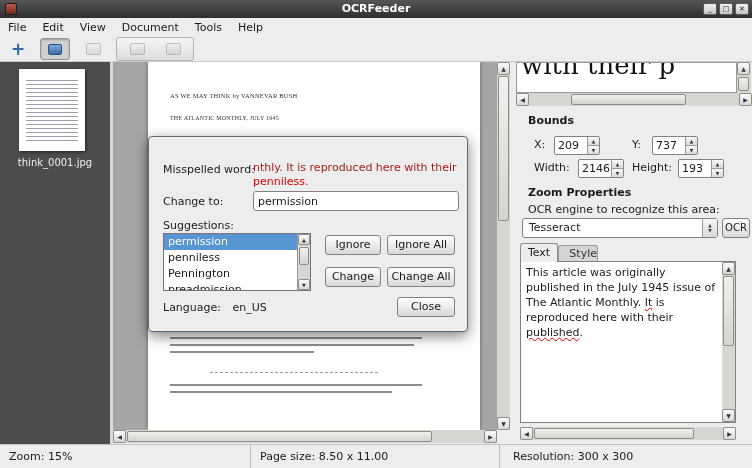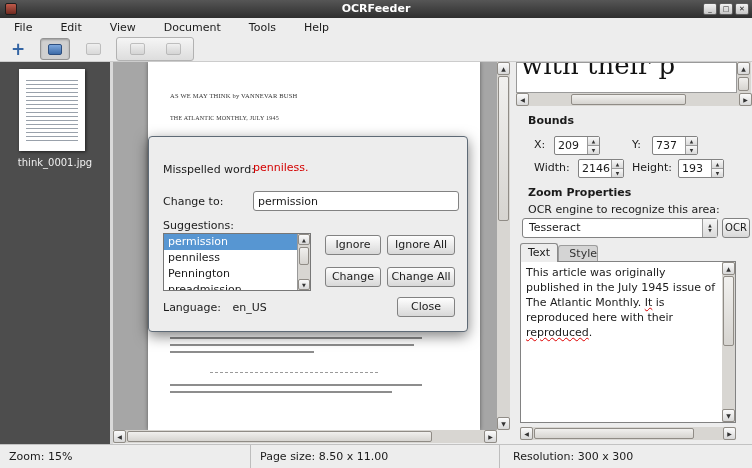--- a/index.html
+++ b/index.html
@@ -8,21 +8,21 @@
 
 
 #titlebar{position:absolute;left:0;top:0;width:752px;height:18px;background:linear-gradient(#565656,#2e2e2e)}
 #titlebar .title{position:absolute;left:0;top:0;width:100%;text-align:center;line-height:18px;color:#fff;font-weight:bold;font-size:11px}
 #app-icon{position:absolute;left:5px;top:3px;width:12px;height:12px;border-radius:2px;background:linear-gradient(#c05a4a,#6e2a20);border:1px solid #1d1d1d}
 .winbtns{position:absolute;right:3px;top:3px;display:flex;gap:2px}
 .winbtn{width:14px;height:12px;background:linear-gradient(#f2f2f2,#c6c6c6);border:1px solid #5c5c5c;border-radius:2px;font-size:7px;line-height:10px;text-align:center;color:#222}
 
 
 #menubar{position:absolute;left:0;top:18px;width:752px;height:19px;background:#ededed;display:flex}
-.menu-item{padding:0 14px;line-height:19px}
+.menu-item{padding:0 8px;line-height:19px}
 #toolbar{position:absolute;left:0;top:37px;width:752px;height:25px;background:#ededed;border-bottom:1px solid #cccccc;display:flex;align-items:center;padding:0 7px;gap:11px}
 .tb-add{width:22px;height:22px;display:flex;align-items:center;justify-content:center;color:#3465a4;font-size:17px;font-weight:bold}
 .tb-pressed{width:30px;height:22px;background:#d0d0d0;border:1px solid #949494;border-radius:3px;box-shadow:inset 0 1px 2px rgba(0,0,0,.25);display:flex;align-items:center;justify-content:center}
 .icon-blue-box{width:14px;height:11px;background:linear-gradient(#7da7dd,#3e6ca8);border:1px solid #2d4f80;border-radius:2px}
 .tb-btn-dis{width:24px;height:22px;display:flex;align-items:center;justify-content:center;opacity:.5}
 .icon-gray-box{width:15px;height:12px;background:linear-gradient(#f2f2f2,#c6c6c6);border:1px solid #8f8f8f;border-radius:2px}
 .tb-group{height:24px;border:1px solid #b2b2b2;border-radius:3px;background:linear-gradient(#f5f5f5,#dddddd);display:flex;align-items:center;padding:0 8px;gap:12px}
 
 
 #sidebar{position:absolute;left:0;top:62px;width:110px;height:382px;background:#4d4d4d}
@@ -228,21 +228,21 @@
         <span>▲</span>
         <span>▼</span>
       </span>
     </div>
     <div class="btn" style="position:absolute;left:206px;top:156px;width:28px;height:20px;font-size:10px">OCR</div>
 
     <div class="tab-active" style="left:4px;top:181px;width:38px;height:19px">Text</div>
     <div class="tab-inactive" style="left:42px;top:183px;width:40px;height:17px">Style</div>
 
     <div id="ta">
-      <div id="ta-text"><span>This article was originally published in the July 1945 issue of The Atlantic Monthly. </span><span class="sq">It</span><span> is reproduced here with their </span><span class="sq">reproduced</span><span>.</span></div>
+      <div id="ta-text"><span>This article was originally published in the July 1945 issue of The Atlantic Monthly. </span><span class="sq">It</span><span> is reproduced here with their </span><span class="sq">published</span><span>.</span></div>
       <div class="sb-v" style="right:0;top:0;height:160px;width:13px">
         <div class="sb-btn" style="left:0;top:0">▲</div>
         <div class="sb-thumb" style="left:1px;top:14px;width:11px;height:70px"></div>
         <div class="sb-btn" style="left:0;bottom:0">▼</div>
       </div>
     </div>
     <div class="sb-h" style="left:4px;top:365px;width:216px">
       <div class="sb-btn" style="left:0;top:0">◀</div>
       <div class="sb-thumb" style="left:14px;top:1px;height:11px;width:160px"></div>
       <div class="sb-btn" style="right:0;top:0">▶</div>
@@ -252,20 +252,21 @@
   <div id="statusbar">
     <div class="st-cell" style="width:250px">Zoom: 15%</div>
     <div class="st-cell" style="width:249px;border-left:1px solid #bdbdbd">Page size: 8.50 x 11.00</div>
     <div class="st-cell" style="flex:1;border-left:1px solid #bdbdbd;padding-left:13px">Resolution: 300 x 300</div>
   </div>
 
   <div id="dialog">
 
     <div class="lbl" style="left:14px;top:26px">Misspelled word:</div>
     <div id="mw-text">
+      <div class="mw-ctx">nthly. It is reproduced here with their</div>
       <div class="mw-word">penniless.</div>
     </div>
 
     <div class="lbl" style="left:14px;top:58px">Change to:</div>
     <input class="input" style="position: absolute; left: 104px; top: 54px; width: 206px; height: 20px;" value="permission">
 
     <div class="lbl" style="left:14px;top:82px">Suggestions:</div>
     <div id="sugg">
       <div class="sugg-row sugg-sel">permission</div>
       <div class="sugg-row">penniless</div>

